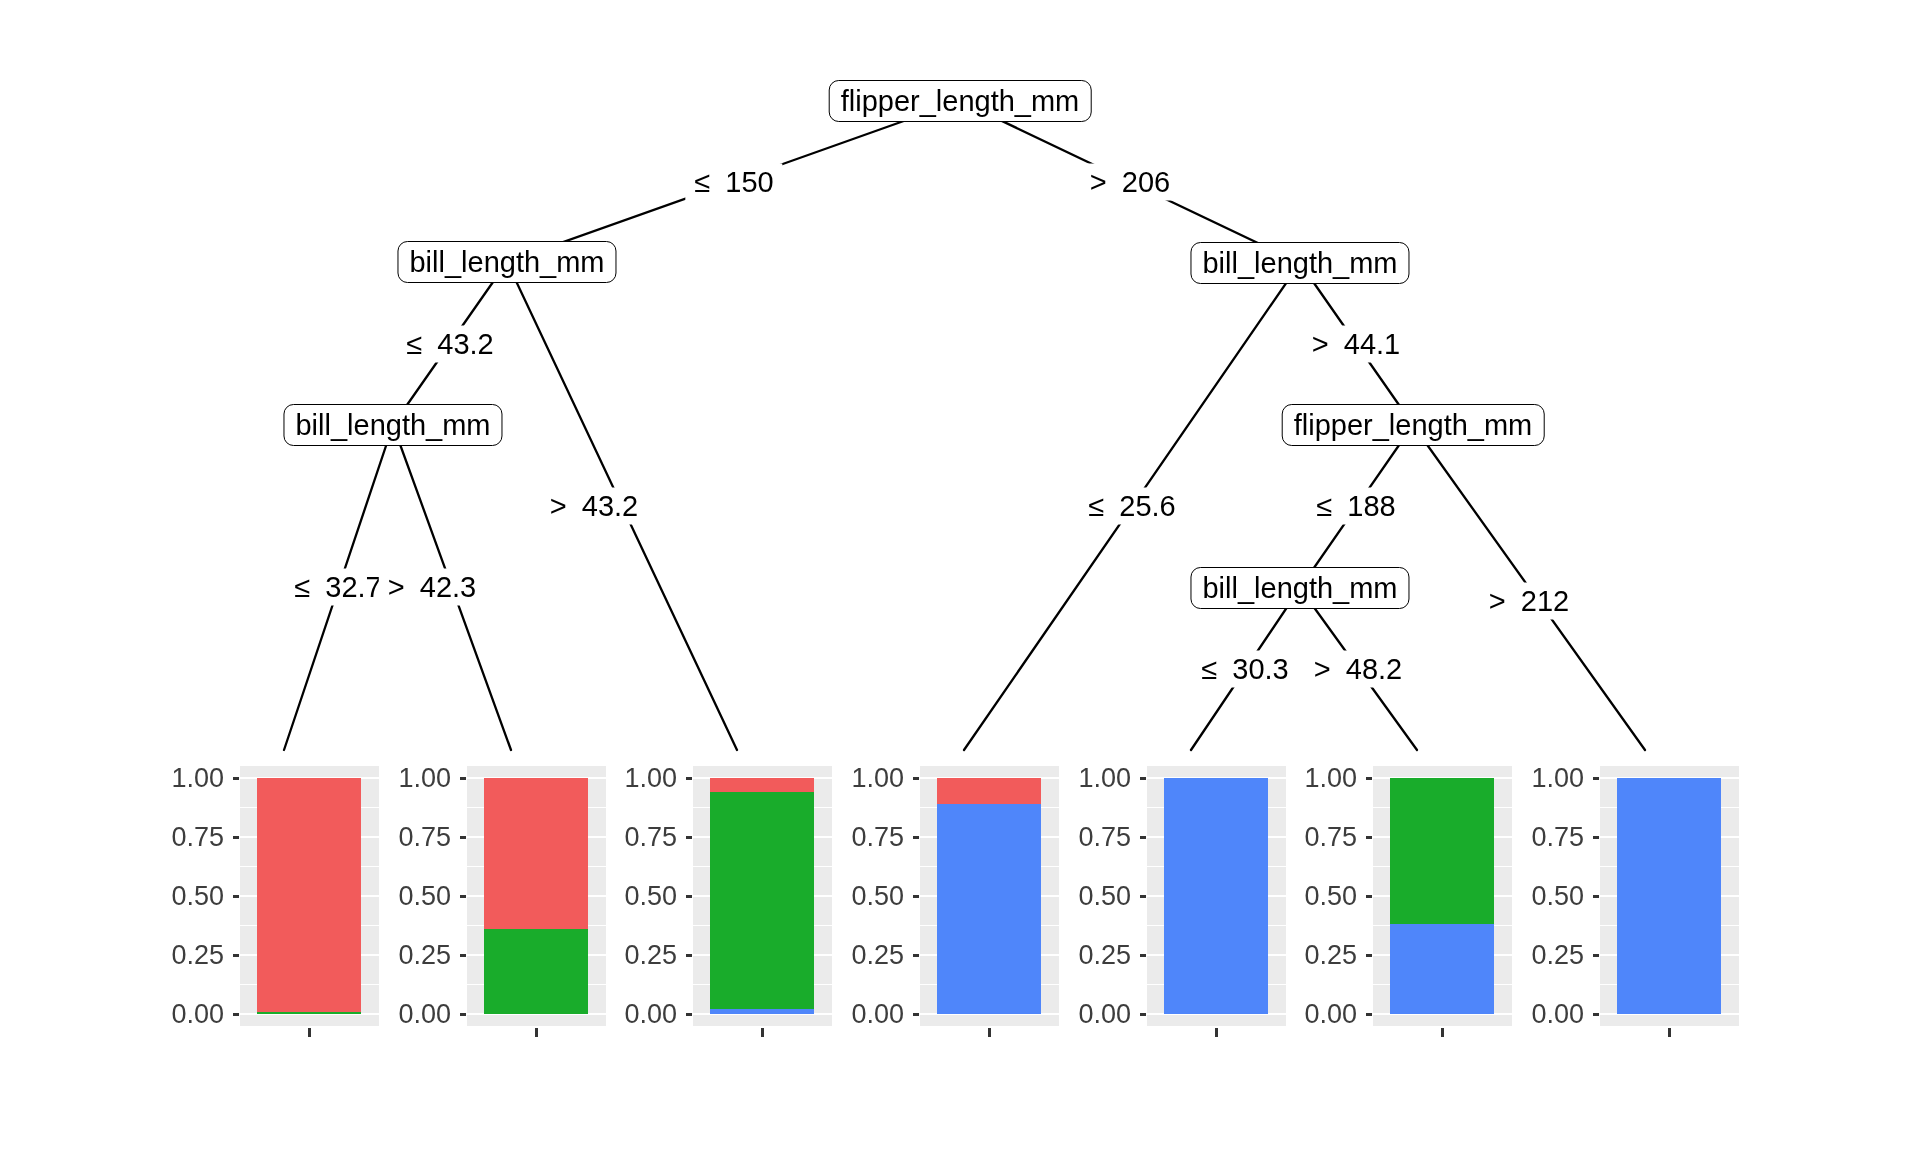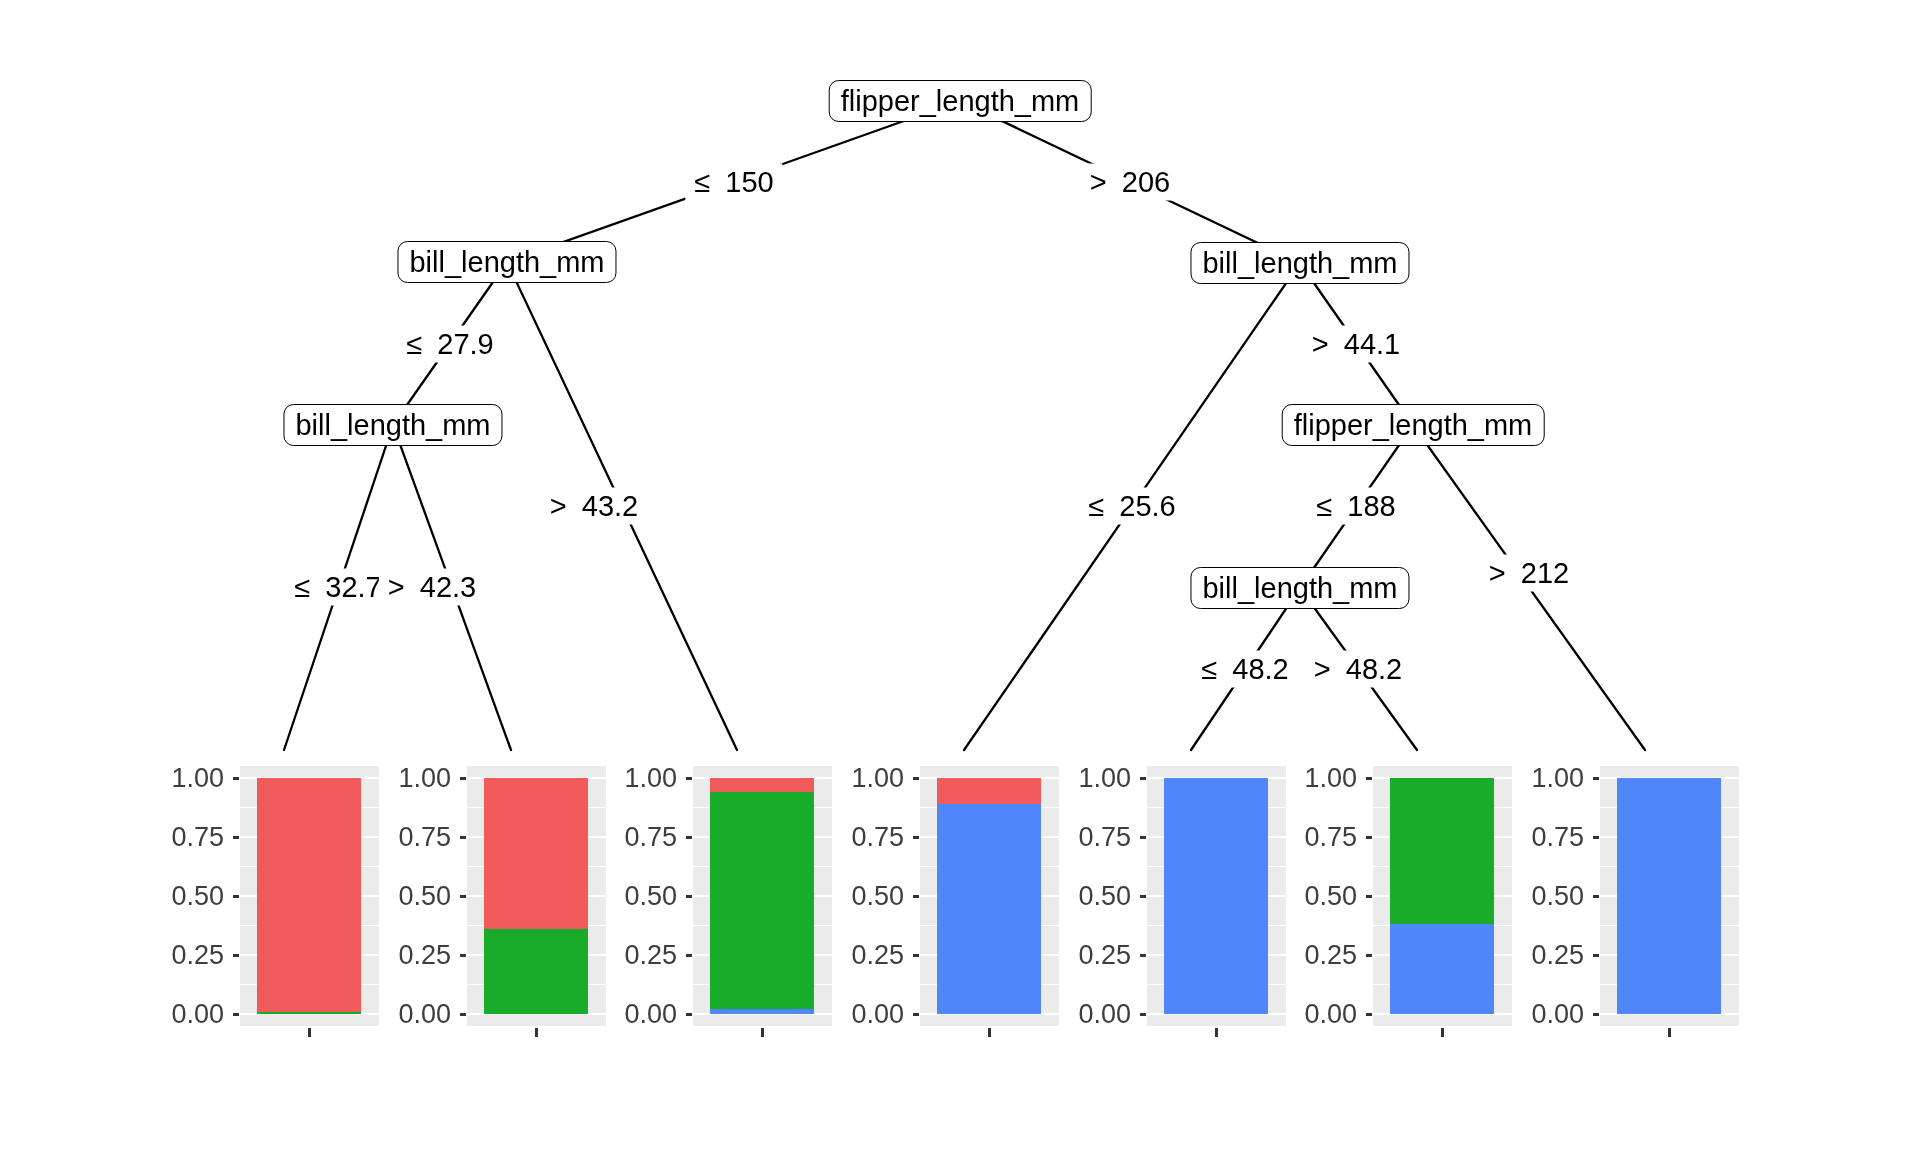--- a/index.html
+++ b/index.html
@@ -44,29 +44,29 @@
 
   <div class="node" style="left:960px;top:101px">flipper_length_mm</div>
   <div class="node" style="left:507px;top:262px">bill_length_mm</div>
   <div class="node" style="left:393px;top:425px">bill_length_mm</div>
   <div class="node" style="left:1300px;top:263px">bill_length_mm</div>
   <div class="node" style="left:1413px;top:425px">flipper_length_mm</div>
   <div class="node" style="left:1300px;top:588px">bill_length_mm</div>
 
   <span class="elabel" style="left:734px;top:182px">≤ 150</span>
   <span class="elabel" style="left:1130px;top:182px">&gt; 206</span>
-  <span class="elabel" style="left:450px;top:344px">≤ 27.9</span>
+  <span class="elabel" style="left:450px;top:344px">≤ 43.2</span>
   <span class="elabel" style="left:594px;top:506px">&gt; 43.2</span>
   <span class="elabel" style="left:338px;top:587px">≤ 32.7</span>
   <span class="elabel" style="left:432px;top:587px">&gt; 42.3</span>
   <span class="elabel" style="left:1132px;top:506px">≤ 25.6</span>
   <span class="elabel" style="left:1356px;top:344px">&gt; 44.1</span>
   <span class="elabel" style="left:1356px;top:506px">≤ 188</span>
-  <span class="elabel" style="left:1529px;top:573px">&gt; 212</span>
-  <span class="elabel" style="left:1245px;top:669px">≤ 48.2</span>
+  <span class="elabel" style="left:1529px;top:601px">&gt; 212</span>
+  <span class="elabel" style="left:1245px;top:669px">≤ 30.3</span>
   <span class="elabel" style="left:1358px;top:669px">&gt; 48.2</span>
 
   <div class="chart" style="left:240px;top:766px">
       <div class="gridline" style="top: 218px; height: 1px;"></div>
       <div class="gridline" style="top: 159px; height: 1px;"></div>
       <div class="gridline" style="top: 100px; height: 1px;"></div>
       <div class="gridline" style="top: 41px; height: 1px;"></div>
       <div class="gridline" style="top: 11px; height: 2px;"></div>
       <div class="gridline" style="top: 70px; height: 2px;"></div>
       <div class="gridline" style="top: 129px; height: 2px;"></div>

